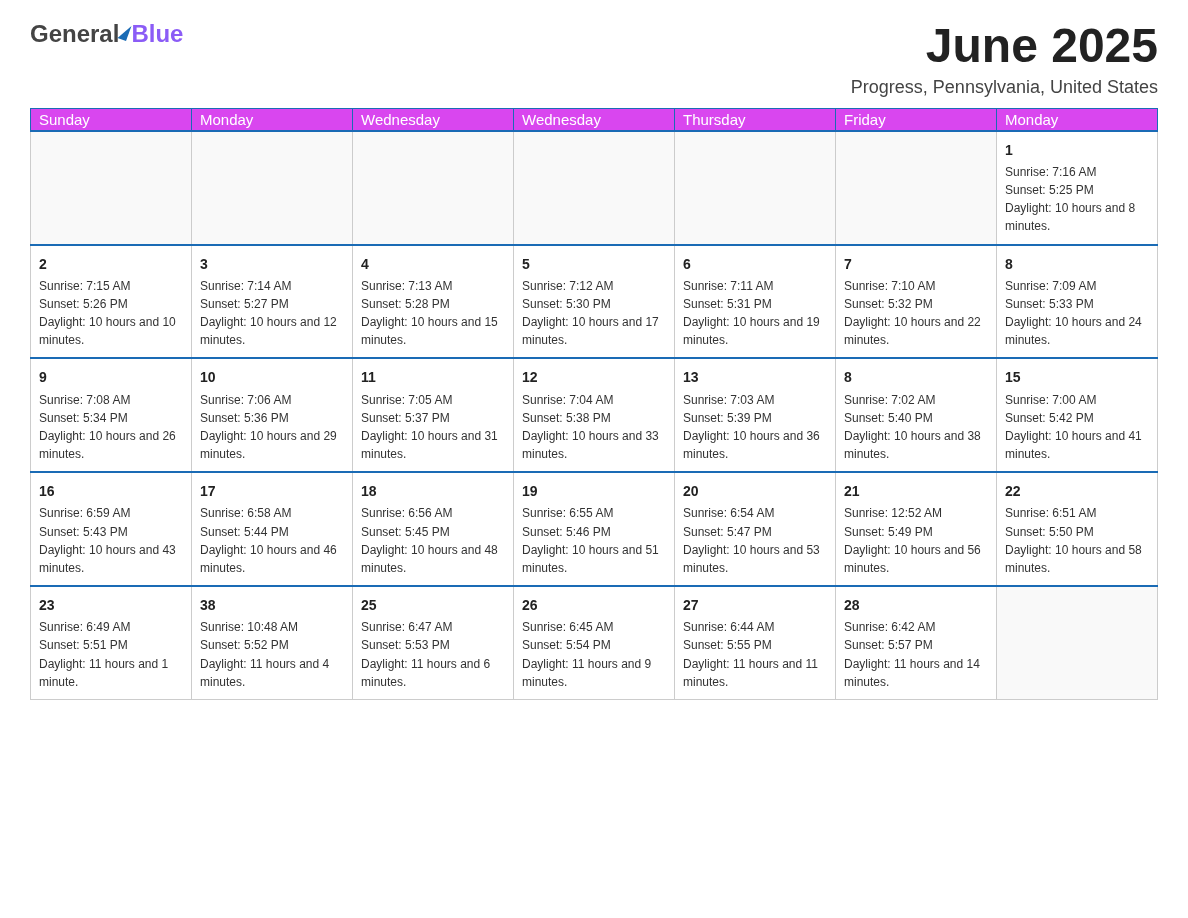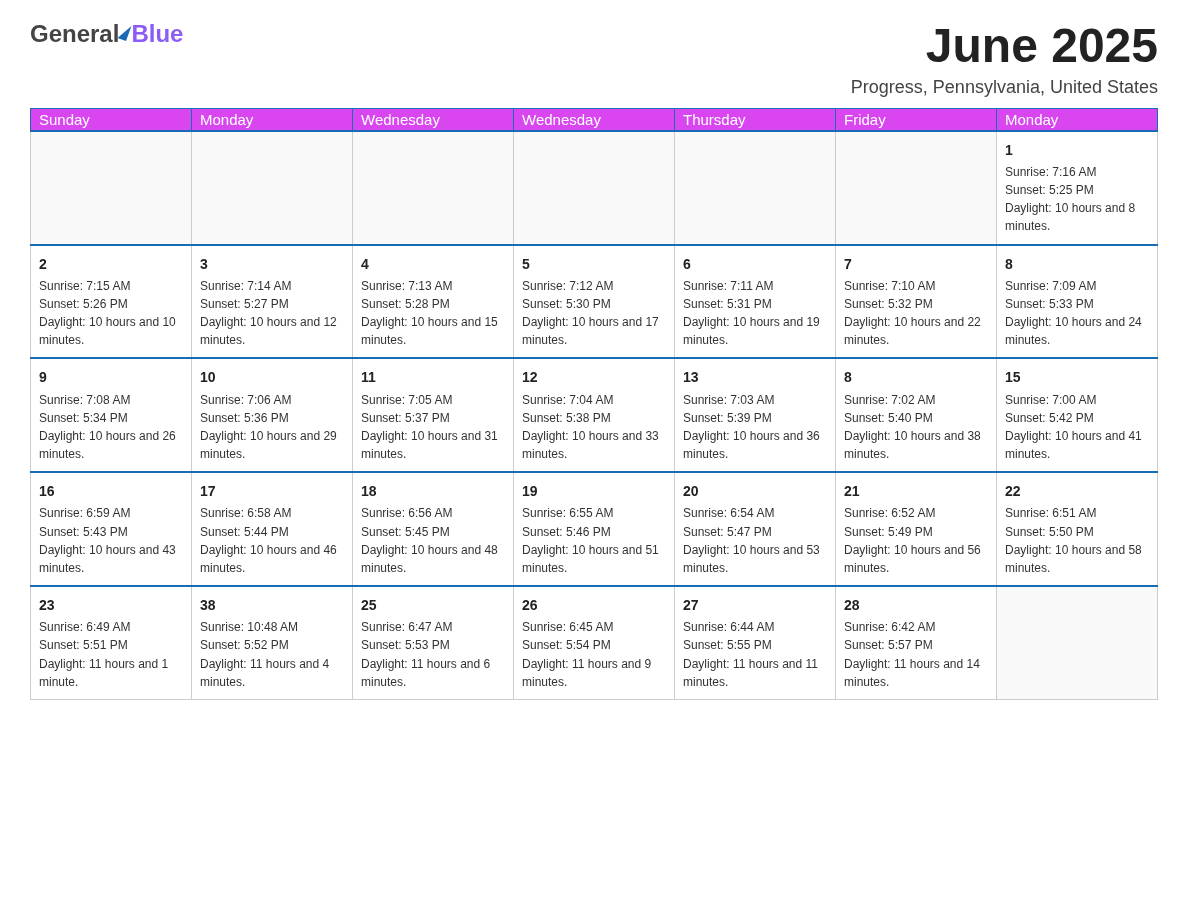--- a/index.html
+++ b/index.html
@@ -199,21 +199,21 @@
 Daylight: 10 hours and 46 minutes.</span></td>
         <td><span class="day-number">18</span><span class="day-info" style="white-space: pre-line;">Sunrise: 6:56 AM
 Sunset: 5:45 PM
 Daylight: 10 hours and 48 minutes.</span></td>
         <td><span class="day-number">19</span><span class="day-info" style="white-space: pre-line;">Sunrise: 6:55 AM
 Sunset: 5:46 PM
 Daylight: 10 hours and 51 minutes.</span></td>
         <td><span class="day-number">20</span><span class="day-info" style="white-space: pre-line;">Sunrise: 6:54 AM
 Sunset: 5:47 PM
 Daylight: 10 hours and 53 minutes.</span></td>
-        <td><span class="day-number">21</span><span class="day-info" style="white-space: pre-line;">Sunrise: 6:52 AM
+        <td><span class="day-number">21</span><span class="day-info" style="white-space: pre-line;">Sunrise: 12:52 AM
 Sunset: 5:49 PM
 Daylight: 10 hours and 56 minutes.</span></td>
         <td><span class="day-number">22</span><span class="day-info" style="white-space: pre-line;">Sunrise: 6:51 AM
 Sunset: 5:50 PM
 Daylight: 10 hours and 58 minutes.</span></td>
       </tr>
       <tr>
         <td><span class="day-number">23</span><span class="day-info" style="white-space: pre-line;">Sunrise: 6:49 AM
 Sunset: 5:51 PM
 Daylight: 11 hours and 1 minute.</span></td>

